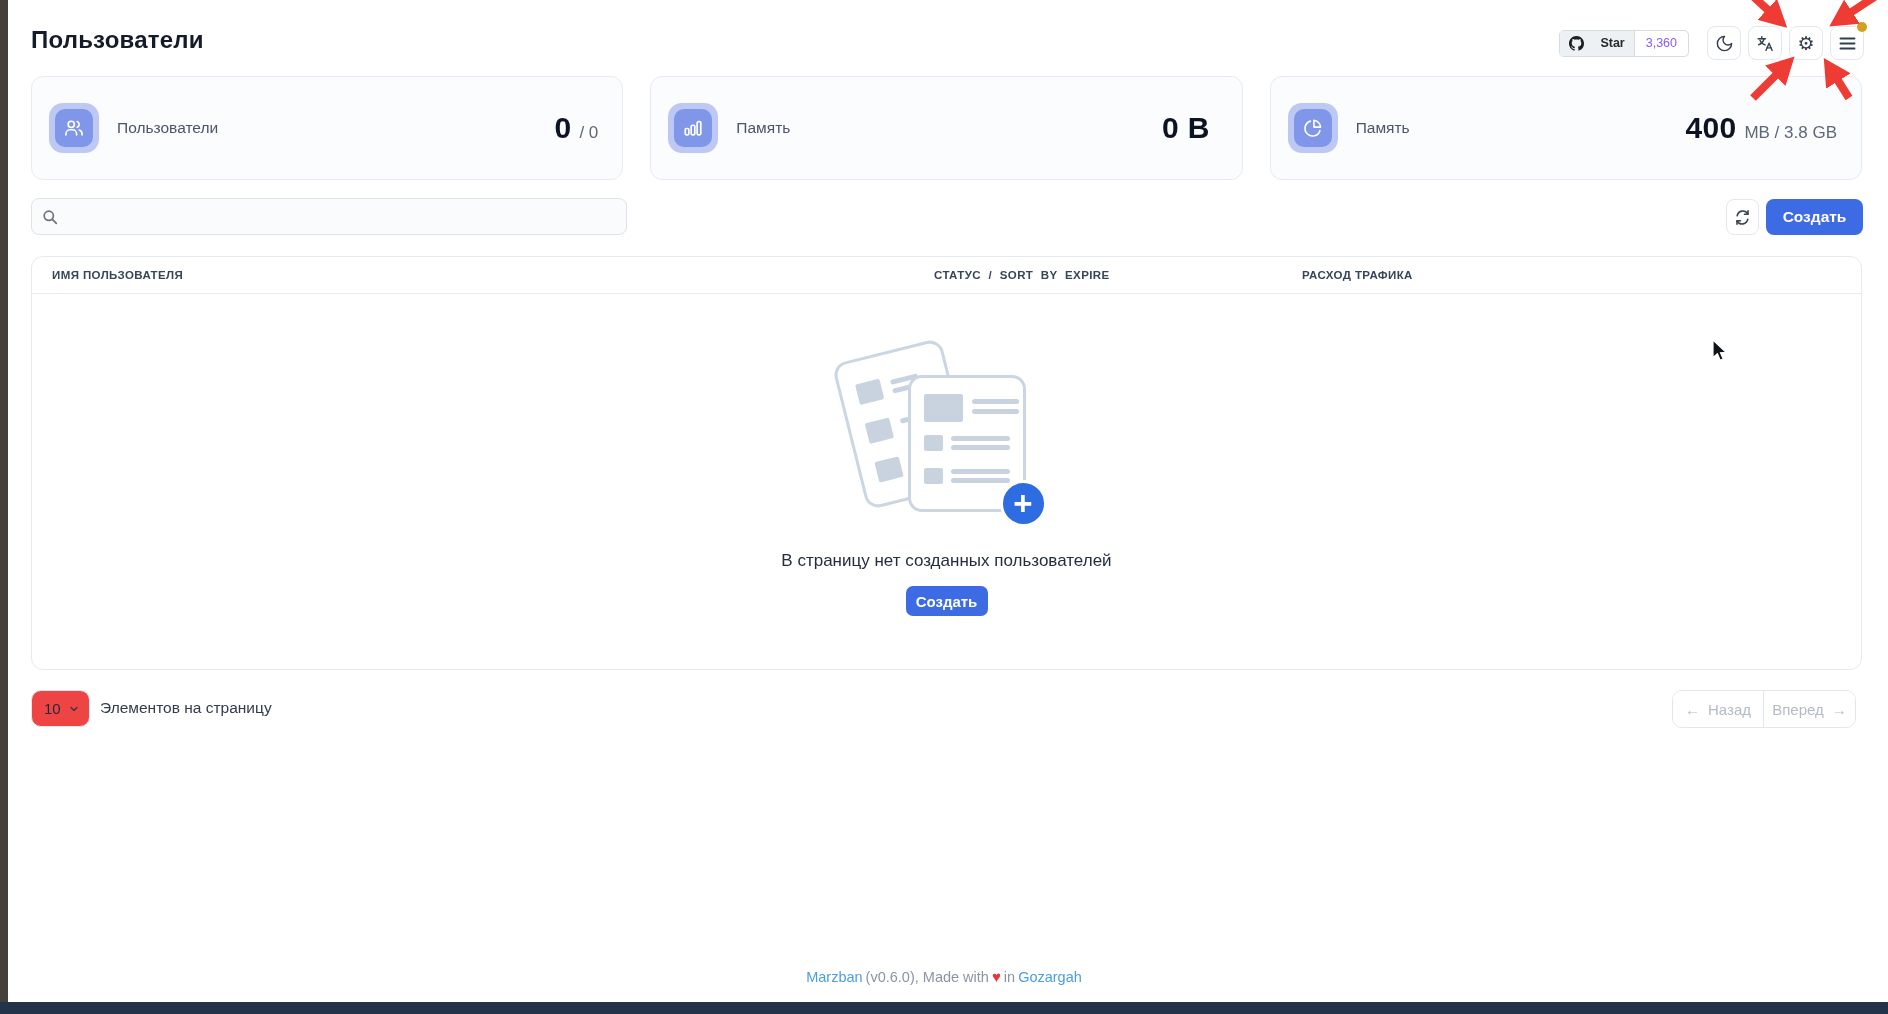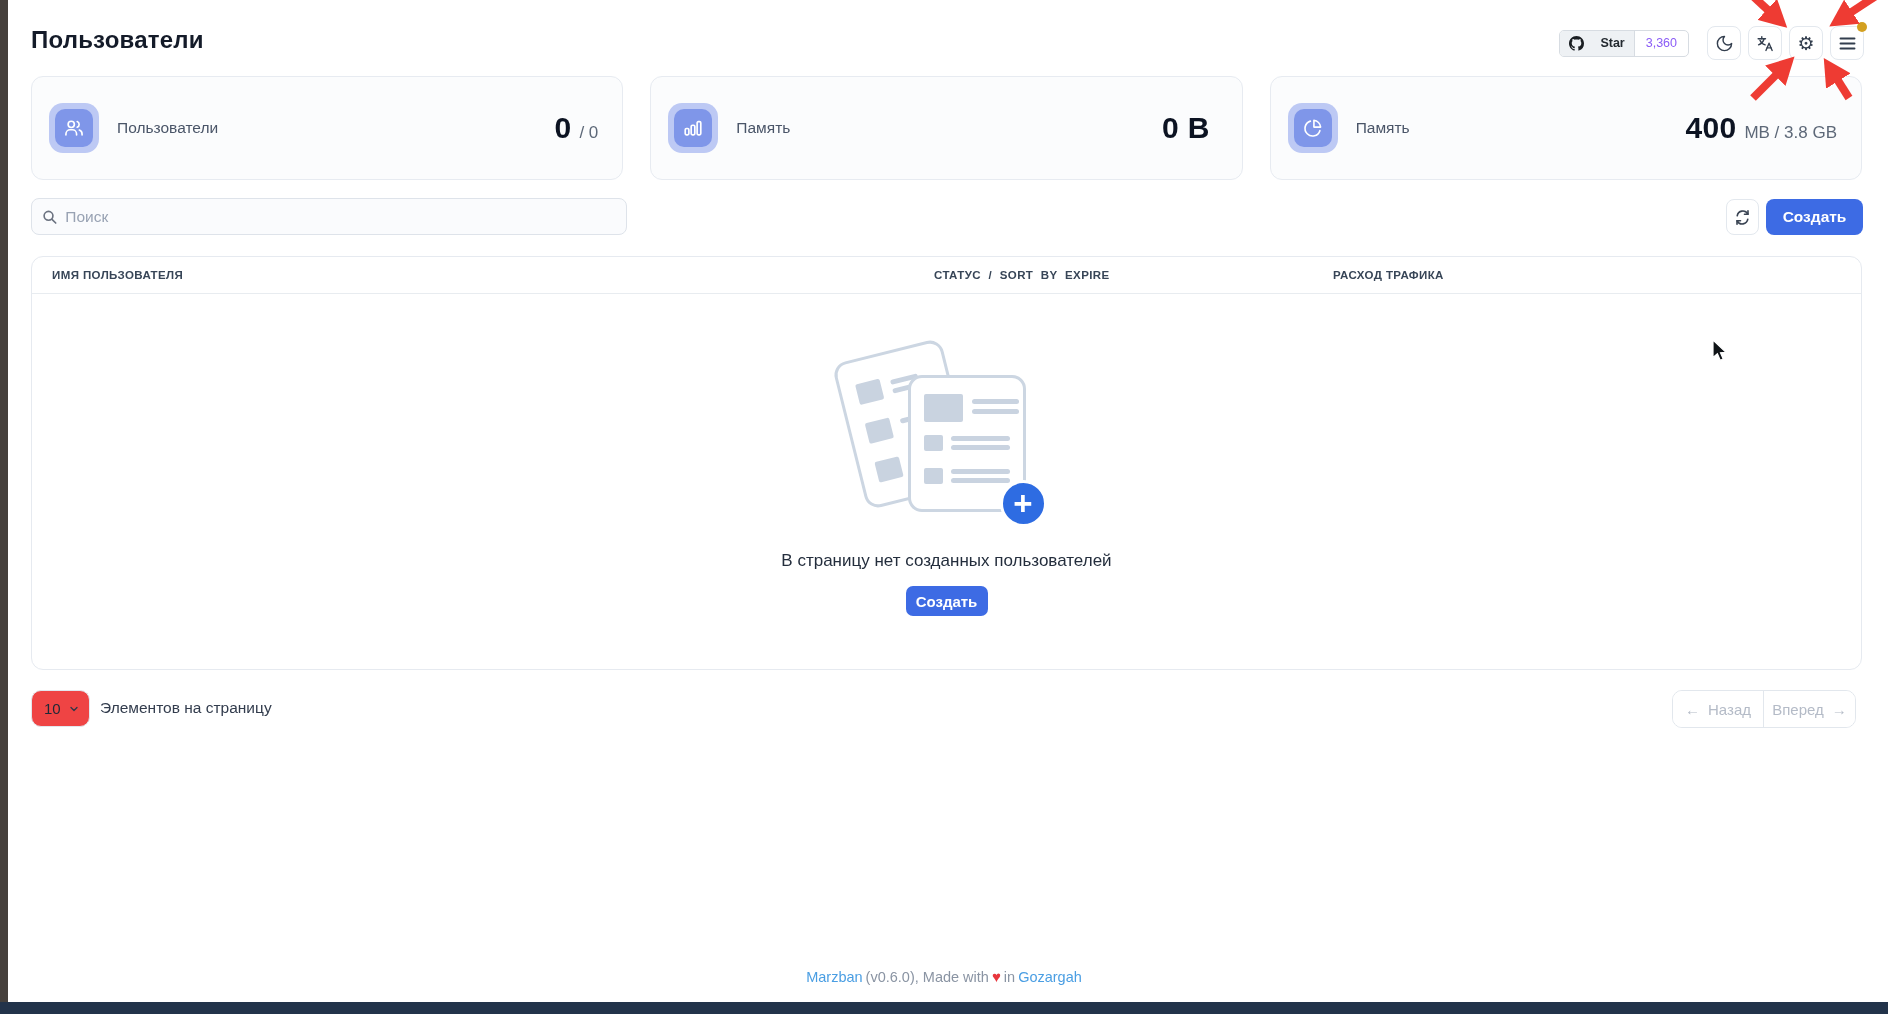--- a/index.html
+++ b/index.html
@@ -38,21 +38,21 @@
   .search-box { position:absolute; left:31px; top:198px; width:596px; height:37px; border:1px solid #dee3ea; border-radius:8px; background:#fafbfd; display:flex; align-items:center; padding:0 10px; }
   .search-box input { border:none; outline:none; background:transparent; font-size:15.5px; color:#334; width:100%; margin-left:8px; font-family:"Liberation Sans",sans-serif; }
   .search-box input::placeholder { color:#98a2b3; }
   .refresh-btn { position:absolute; left:1726px; top:199px; width:33px; height:36px; border:1px solid #e3e8ee; border-radius:8px; background:#fff; display:flex; align-items:center; justify-content:center; cursor:pointer; }
   .create-btn { position:absolute; left:1766px; top:199px; width:97px; height:36px; border:none; border-radius:8px; background:#3d6be4; color:#fff; font-size:15.5px; font-weight:700; cursor:pointer; font-family:"Liberation Sans",sans-serif; }
 
   
   .users-table { position:absolute; left:31px; top:256px; width:1831px; height:414px; border:1px solid #e6eaf0; border-radius:12px; background:#fff; }
   .thead { position:relative; height:37px; border-bottom:1px solid #e8ecf0; }
   .th { position:absolute; top:12px; font-size:11.5px; font-weight:700; color:#374557; letter-spacing:.4px; white-space:nowrap; cursor:pointer; }
-  .th1 { left:20px; } .th2 { left:902px; word-spacing:4px; } .th3 { left:1301px; }
+  .th1 { left:20px; } .th2 { left:902px; word-spacing:4px; } .th3 { left:1270px; }
 
   
   .empty-wrap { position:absolute; left:0; right:0; top:90px; display:flex; flex-direction:column; align-items:center; }
   .illu { position:relative; width:230px; height:180px; }
   .doc-card { position:absolute; background:#fff; border:3px solid #ccd6e2; border-radius:14px; }
   .doc-back { left:16px; top:2px; width:112px; height:150px; transform:rotate(-14deg); }
   .doc-front { left:76px; top:28px; width:118px; height:137px; }
   .blk { position:absolute; background:#c9d3e0; border-radius:2px; }
   .ln { position:absolute; background:#c9d3e0; border-radius:3px; height:5px; }
   .plus-circle { position:absolute; left:168px; top:133px; width:47px; height:47px; border-radius:50%; background:#2e6ce2; border:3px solid #fff; display:flex; align-items:center; justify-content:center; color:#fff; font-size:33px; font-weight:700; line-height:1; cursor:pointer; }
@@ -175,21 +175,20 @@
         <span class="stat-suffix">MB / 3.8 GB</span>
       </span>
   </div>
 </div>
 
 <div class="search-box">
   <svg width="16" height="16" viewBox="0 0 16 16" fill="none" stroke="#6b7280" stroke-width="1.7" stroke-linecap="round">
       <circle cx="6.8" cy="6.8" r="4.6"></circle>
       <line x1="10.4" y1="10.4" x2="14.3" y2="14.3"></line>
     </svg>
-  <input type="text" placeholder="Поиск" style="">
 </div>
 
 <div class="refresh-btn">
   <svg width="17" height="17" viewBox="0 0 18 18" fill="none" stroke="#3a4453" stroke-width="1.7" stroke-linecap="round">
     <path d="M14.6 5.3A6 6 0 0 0 3.4 7.2"></path>
       <path d="M3.4 12.7a6 6 0 0 0 11.2-1.9"></path>
     <polyline points="14.8,1.8 14.8,5.5 11.1,5.5"></polyline>
       <polyline points="3.2,16.2 3.2,12.5 6.9,12.5"></polyline>
   </svg>
 </div>

